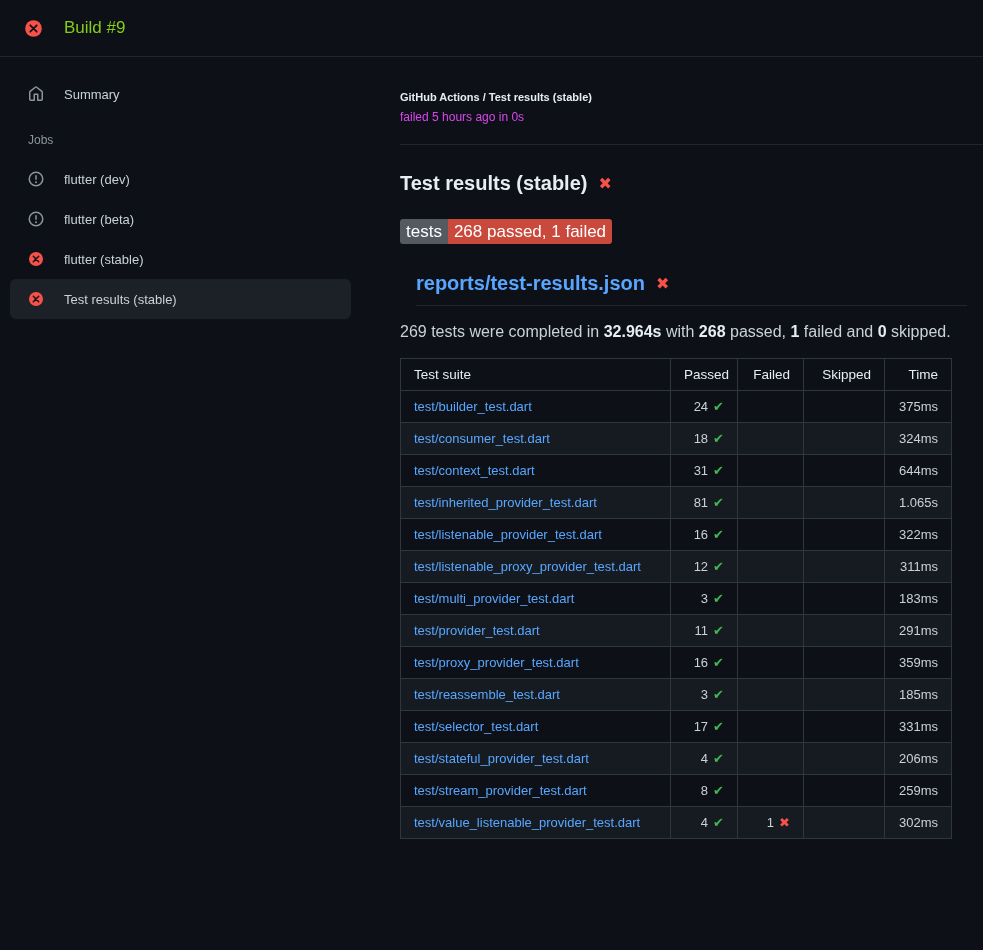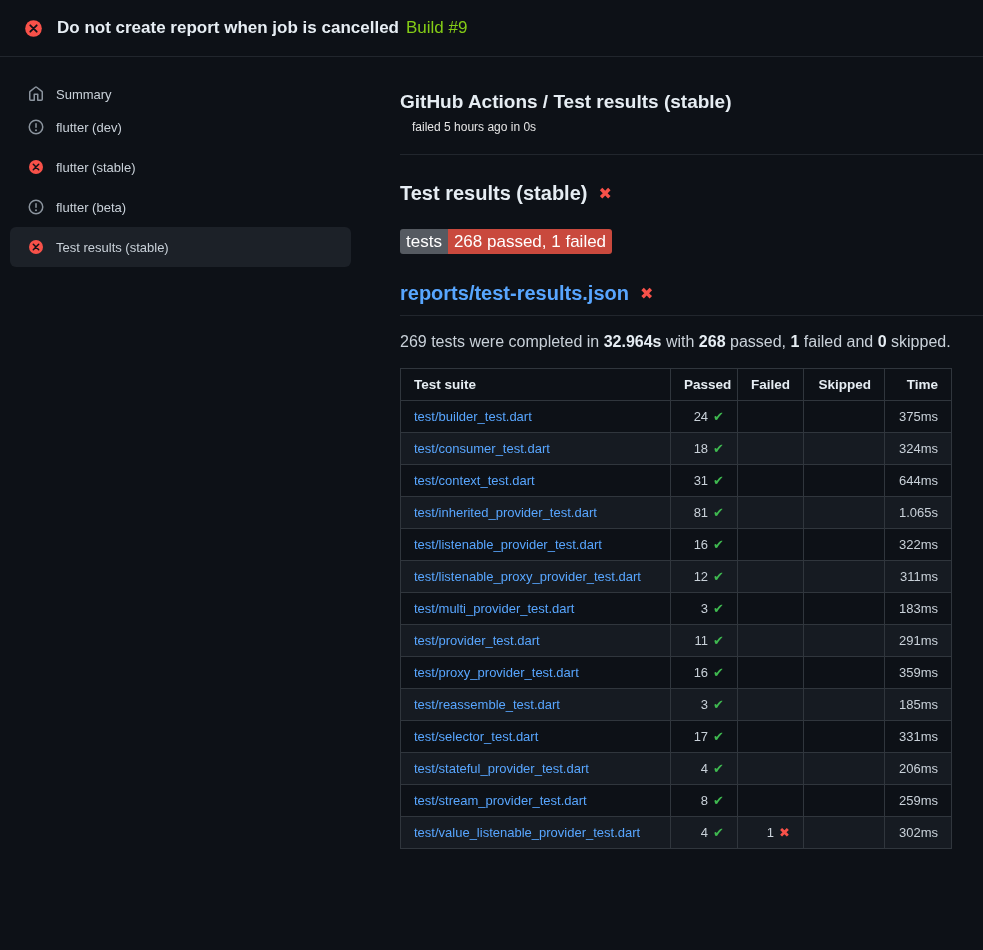--- a/index.html
+++ b/index.html
@@ -16,105 +16,105 @@
     background:#0d1117;color:#c9d1d9;
     font-family:"Liberation Sans","DejaVu Sans",sans-serif;font-size:14px;
   }
   .top-header{height:57px;display:flex;align-items:center;padding:0 24px;border-bottom:1px solid #21262d;}
   .hdr-icon{width:19px;height:19px;flex:none;margin-right:14px;display:flex;}
   .page-title{font-size:17px;font-weight:700;color:#e6edf3;white-space:nowrap;}
   .build-number{color:#84cc16;font-weight:400;margin-left:7px;font-size:17px;}
 
   .layout{display:flex;align-items:flex-start;}
   .sidebar{width:375px;flex:none;padding:24px 24px 0 10px;}
-  .side-item{display:flex;align-items:center;gap:12px;padding:5px 8px 5px 18px;border-radius:6px;color:#c9d1d9;font-size:13px;cursor:pointer;}
+  .side-item{display:flex;align-items:center;gap:20px;padding:5px 8px 5px 18px;border-radius:6px;color:#c9d1d9;font-size:13px;cursor:pointer;}
   .side-item svg{flex:none;}
   .jobs-label{color:#8b949e;font-size:12px;margin:26px 0 12px 18px;}
   .job-item{height:40px;}
   .job-item.selected{background:#1c2128;}
 
   .main{flex:1;padding:34px 0 0 25px;min-width:0;}
-  .breadcrumb{font-weight:700;font-size:19px;color:#e6edf3;}
-  .status-line{color:#e5e5e5;font-size:12px;margin-top:7px;margin-left:12px;}
+  .breadcrumb{font-weight:700;font-size:11px;color:#e6edf3;}
+  .status-line{color:#d946ef;font-size:12px;margin-top:7px;}
   .divider{border:none;border-top:1px solid #21262d;margin:20px 0 0;}
   .section-h1{margin:27px 0 0;font-size:20px;font-weight:700;color:#e6edf3;display:flex;align-items:center;gap:11px;}
   .x-glyph{color:var(--danger);font-size:16px;font-weight:400;line-height:1;}
   .badge{display:inline-flex;margin-top:24px;font-size:17px;line-height:1;border-radius:3px;overflow:hidden;color:#ffffff;}
   .badge-label{background:var(--badge-label-bg);padding:4px 6px;}
   .badge-value{background:var(--badge-value-bg);padding:4px 6px;}
-  .report-h2{margin:28px 0 0;padding-bottom:10px;border-bottom:1px solid #21262d;font-size:20px;font-weight:700;display:flex;align-items:center;gap:11px;}
+  .report-h2{margin:28px 16px 0;padding-bottom:10px;border-bottom:1px solid #21262d;font-size:20px;font-weight:700;display:flex;align-items:center;gap:11px;}
   .report-link{color:var(--accent-link);text-decoration:none;}
   .summary-line{margin-top:17px;font-size:16px;color:#c9d1d9;}
   .summary-line b{color:#e6edf3;}
 
   table.results{border-collapse:collapse;margin-top:17px;width:551px;table-layout:fixed;font-size:13px;}
   .results th,.results td{border:1px solid #30363d;padding:8px 13px;white-space:nowrap;}
-  .results th{color:#e6edf3;font-weight:700;text-align:left;font-size:13.5px;}
+  .results th{color:#e6edf3;font-weight:400;text-align:left;font-size:13.5px;}
   .results th.num,.results td.num{text-align:right;}
   .results tbody tr:nth-child(even){background:#161b22;}
   .suite-link{color:var(--accent-link);text-decoration:none;}
   .check-mark{color:var(--success);margin-left:5px;font-size:13px;}
   .cross-mark{color:var(--danger);margin-left:5px;font-size:13px;}
 </style>
 </head>
 <body>
 
 <header class="top-header">
   <span class="hdr-icon">
     <svg width="19" height="19" viewBox="0 0 16 16">
         <circle cx="8" cy="8" r="7" fill="#f85149"></circle>
         <path d="M5.3 5.3l5.4 5.4M10.7 5.3l-5.4 5.4" stroke="#0d1117" stroke-width="1.5" stroke-linecap="round" fill="none"></path>
       </svg>
   </span>
-  <span class="page-title">Do not create report when job is cancelled</span>
   <span class="build-number">Build #9</span>
 </header>
 
 <div class="layout">
   <aside class="sidebar">
     <div class="side-item">
       <span style="display:flex;">
         <svg width="16" height="16" viewBox="0 0 16 16" fill="#8b949e">
             <path d="M6.906.664a1.749 1.749 0 0 1 2.187 0l5.25 4.2c.415.332.657.835.657 1.367v7.019A1.75 1.75 0 0 1 13.25 15h-3.5a.75.75 0 0 1-.75-.75V9H7v5.25a.75.75 0 0 1-.75.75h-3.5A1.75 1.75 0 0 1 1 13.25V6.23c0-.531.242-1.034.657-1.366l5.25-4.2Zm1.25 1.171a.25.25 0 0 0-.312 0l-5.25 4.2a.25.25 0 0 0-.094.196v7.019c0 .138.112.25.25.25H5.5V8.25a.75.75 0 0 1 .75-.75h3.5a.75.75 0 0 1 .75.75v5.25h2.75a.25.25 0 0 0 .25-.25V6.23a.25.25 0 0 0-.094-.195Z"></path>
           </svg>
       </span>
       <span>Summary</span>
     </div>
 
+    <div class="jobs-label">Jobs</div>
 
     <div class="side-item job-item">
       <span style="display:flex;">
         <svg width="16" height="16" viewBox="0 0 16 16">
             <circle cx="8" cy="8" r="6.75" fill="none" stroke="#8b949e" stroke-width="1.5"></circle>
             <rect x="7.25" y="4" width="1.5" height="5" rx="0.75" fill="#8b949e"></rect>
             <circle cx="8" cy="11.2" r="1" fill="#8b949e"></circle>
           </svg>
       </span>
       <span>flutter (dev)</span>
     </div>
 
     <div class="side-item job-item">
       <span style="display:flex;">
         <svg width="16" height="16" viewBox="0 0 16 16">
-            <circle cx="8" cy="8" r="7" fill="#f85149"></circle>
-            <path d="M5.3 5.3l5.4 5.4M10.7 5.3l-5.4 5.4" stroke="#0d1117" stroke-width="1.5" stroke-linecap="round" fill="none"></path>
-          </svg>
-      </span>
-      <span>flutter (stable)</span>
-    </div>
-
-    <div class="side-item job-item">
-      <span style="display:flex;">
-        <svg width="16" height="16" viewBox="0 0 16 16">
             <circle cx="8" cy="8" r="6.75" fill="none" stroke="#8b949e" stroke-width="1.5"></circle>
             <rect x="7.25" y="4" width="1.5" height="5" rx="0.75" fill="#8b949e"></rect>
             <circle cx="8" cy="11.2" r="1" fill="#8b949e"></circle>
           </svg>
       </span>
       <span>flutter (beta)</span>
+    </div>
+
+    <div class="side-item job-item">
+      <span style="display:flex;">
+        <svg width="16" height="16" viewBox="0 0 16 16">
+            <circle cx="8" cy="8" r="7" fill="#f85149"></circle>
+            <path d="M5.3 5.3l5.4 5.4M10.7 5.3l-5.4 5.4" stroke="#0d1117" stroke-width="1.5" stroke-linecap="round" fill="none"></path>
+          </svg>
+      </span>
+      <span>flutter (stable)</span>
     </div>
 
     <div class="side-item job-item selected">
       <span style="display:flex;">
         <svg width="16" height="16" viewBox="0 0 16 16">
             <circle cx="8" cy="8" r="7" fill="#f85149"></circle>
             <path d="M5.3 5.3l5.4 5.4M10.7 5.3l-5.4 5.4" stroke="#0d1117" stroke-width="1.5" stroke-linecap="round" fill="none"></path>
           </svg>
       </span>
       <span>Test results (stable)</span>

